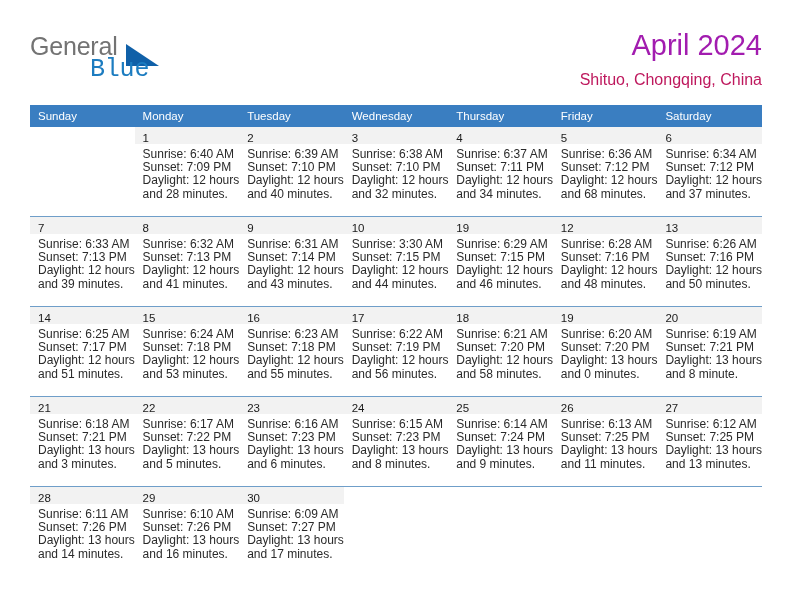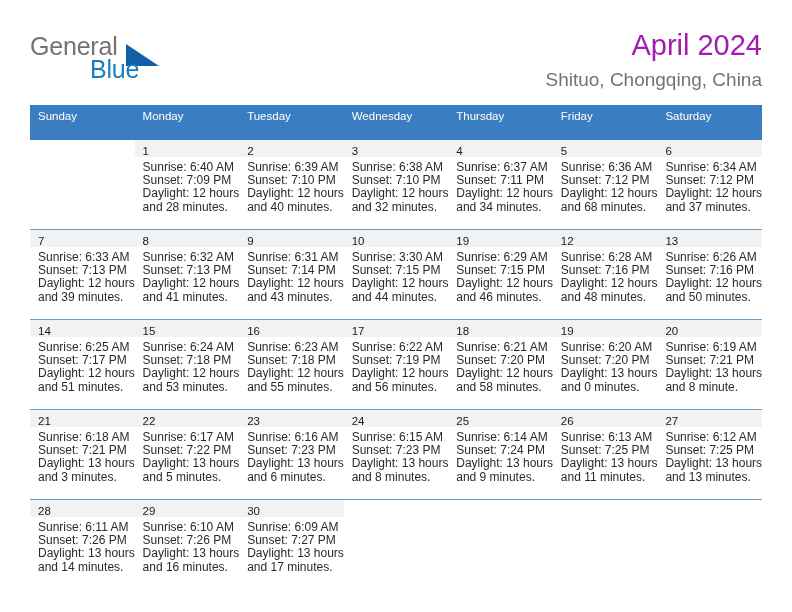--- a/index.html
+++ b/index.html
@@ -45,21 +45,21 @@
     color: #737373;
     font-family: "Liberation Sans", sans-serif;
   }
   .brand-blue {
     position: absolute;
     left: 60px;
     top: 23px;
     font-size: 25px;
     letter-spacing: -0.2px;
     color: #1c7cc0;
-    font-family: Liberation Sans, sans-serif;
+    font-family: Liberation Mono, monospace;
   }
   .brand-triangle {
     position: absolute;
     left: 96px;
     top: 12px;
     width: 0;
     height: 0;
     border-left: 33px solid #1060a8;
     border-top: 22px solid transparent;
   }
@@ -71,42 +71,42 @@
     text-align: right;
   }
   .cal-title {
     font-size: 29px;
     color: #a21caf;
     line-height: 34px;
     white-space: nowrap;
   }
   .cal-subtitle {
     margin-top: 9px;
-    font-size: 19px;
-    color: #737373;
+    font-size: 16px;
+    color: #be185d;
     line-height: 18px;
     white-space: nowrap;
   }
 
   
   .calendar {
     position: absolute;
     left: 30px;
     top: 105px;
     width: 732px;
     border-collapse: collapse;
     table-layout: fixed;
   }
   .calendar th {
     background: #3a7ec1;
     color: #ffffff;
     font-size: 11.5px;
     font-weight: normal;
     text-align: left;
-    padding: 5px 0 18px 8px;
+    padding: 5px 0 5px 8px;
     height: 19px;
     box-sizing: border-box;
     border: 0;
   }
   .calendar td {
     vertical-align: top;
     padding: 0;
     border: 0;
     border-top: 1px solid #6f9ec9;
     width: 104.57px;

